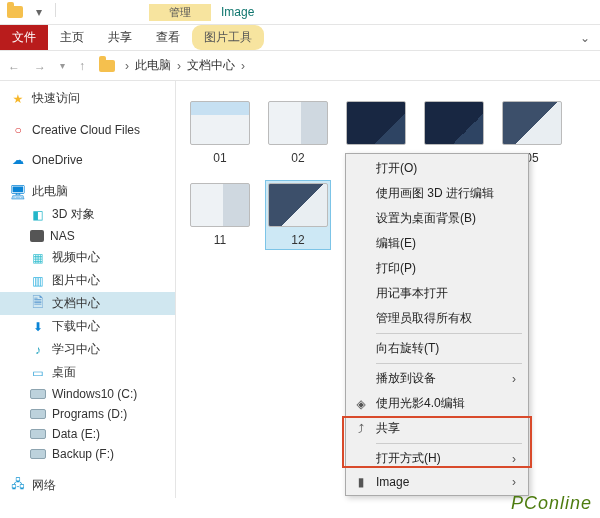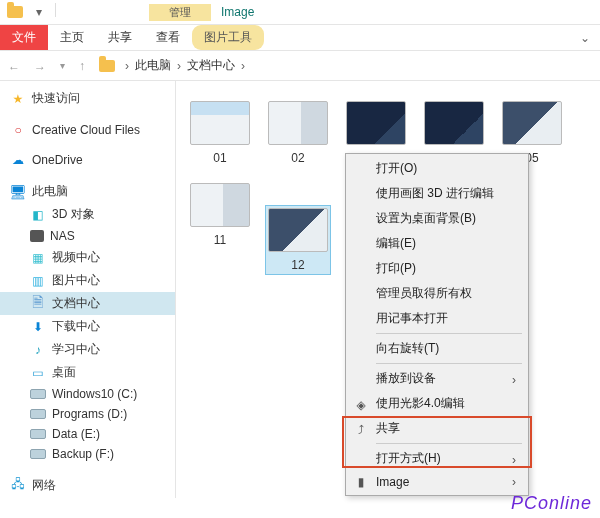--- a/index.html
+++ b/index.html
@@ -10,21 +10,21 @@
 .titlebar .qat { display: flex; gap: 2px; }
 .titlebar .qat .qat-btn { width: 22px; height: 18px; display: flex; align-items: center; justify-content: center; color: #666; border: 1px solid transparent; }
 .titlebar .qat .sep { width: 1px; height: 14px; background: #ddd; margin: 0 3px; }
 .titlebar .ribbon-contextual { margin-left: 90px; display: flex; flex-direction: column; align-items: center; gap: 1px; }
 .titlebar .ctx-label { background: #f7e49f; color: #555; padding: 1px 20px; font-size: 11px; }
 .titlebar .window-title { margin-left: 10px; color: #0f766e; }
 
 
 .ribbon { height: 26px; display: flex; align-items: stretch; border-bottom: 1px solid #e5e5e5; }
 .ribbon .tab { padding: 0 12px; display: flex; align-items: center; color: #333; cursor: pointer; }
-.ribbon .tab.file { background: #ef4444; color: #fff; }
+.ribbon .tab.file { background: #b91c1c; color: #fff; }
 .ribbon .tab.tool { background: #f7e49f; color: #555; border-radius: 9px; }
 .ribbon .expand { margin-left: auto; padding: 0 10px; display: flex; align-items: center; color: #666; }
 
 
 .addrbar { height: 30px; display: flex; align-items: center; padding: 0 8px; gap: 6px; border-bottom: 1px solid #e5e5e5; }
 .addrbar .nav-area { display: flex; align-items: center; gap: 14px; color: #999; }
 .addrbar .nav-area span { cursor: default; }
 .addrbar .crumbs { display: flex; align-items: center; gap: 2px; margin-left: 8px; color: #333; }
 .addrbar .crumbs .crumb-sep { color: #666; margin: 0 4px; }
 .addrbar .crumb-icon { width: 16px; height: 12px; background: #f5c04e; border-radius: 0 2px 2px 2px; position: relative; margin-right: 4px; }
@@ -51,37 +51,37 @@
 .icn.down { color: #0a84d6; }
 .icn.music { color: #2aa6c1; }
 .icn.desk { color: #1c97d3; }
 .icn.drive { width: 16px; height: 10px; background: #bdd2dc; border: 1px solid #8da4b0; border-radius: 2px; }
 .icn.net { color: #1c97d3; }
 
 
 .content { flex: 1; padding: 18px 12px; position: relative; overflow: hidden; }
 .thumbs { display: flex; flex-wrap: wrap; gap: 14px; }
 .thumb { width: 64px; display: flex; flex-direction: column; align-items: center; gap: 6px; cursor: pointer; padding: 2px; }
-.thumb.selected { background: #cde8f5; outline: 1px solid #7cc4e7; margin-top: 25px; }
+.thumb.selected { background: #cde8f5; outline: 1px solid #7cc4e7; }
 .thumb .pic { width: 60px; height: 44px; background: linear-gradient(135deg,#3c4f6a 0%,#3c4f6a 55%,#e9eef2 55%,#e9eef2 100%); border: 1px solid #bbb; border-radius: 2px; }
 .thumb .pic.alt1 { background: linear-gradient(180deg,#c6e0f2 0%,#c6e0f2 30%,#eef2f5 30%,#eef2f5 100%); }
 .thumb .pic.alt2 { background: linear-gradient(90deg,#eef2f5 0%,#eef2f5 55%,#cfd8e0 55%,#cfd8e0 100%); }
 .thumb .pic.alt3 { background: linear-gradient(135deg,#182742 0%,#182742 70%,#2e4463 70%,#2e4463 100%); }
 .thumb .lbl { color: #333; }
 
 
 .context-menu { position: absolute; left: 345px; top: 153px; width: 184px; background: #f0f0f0; border: 1px solid #aaa; box-shadow: 2px 2px 6px rgba(0,0,0,0.2); display: flex; flex-direction: column; padding: 2px; }
-.context-menu .mi { display: flex; align-items: flex-end; padding: 4px 10px 4px 28px; cursor: pointer; position: relative; color: #222; }
+.context-menu .mi { display: flex; align-items: center; padding: 4px 10px 4px 28px; cursor: pointer; position: relative; color: #222; }
 .context-menu .mi .mi-icon { position: absolute; left: 5px; width: 16px; text-align: center; color: #555; font-size: 12px; }
 .context-menu .mi .sub { margin-left: auto; color: #555; }
 .context-menu .msep { height: 1px; background: #ccc; margin: 2px 4px 2px 28px; }
 .context-menu .highlight-box { position: absolute; border: 2px solid #d94a2b; pointer-events: none; }
 
 
-.wm { position: absolute; right: 8px; bottom: 4px; color: #6d28d9; font-size: 18px; font-style: italic; letter-spacing: 1px; }
+.wm { position: absolute; right: 8px; bottom: 4px; color: #4d7c0f; font-size: 18px; font-style: italic; letter-spacing: 1px; }
 </style>
 </head>
 <body>
 
 <div class="titlebar">
   <div class="qat">
     <div class="qat-btn">
         <span class="icn folder"></span>
       </div>
     <div class="qat-btn">▾</div>
@@ -241,24 +241,24 @@
   <div class="mi">
       <span>设置为桌面背景(B)</span>
     </div>
   <div class="mi">
       <span>编辑(E)</span>
     </div>
   <div class="mi">
       <span>打印(P)</span>
     </div>
   <div class="mi">
+      <span>用记事本打开</span>
+    </div>
+  <div class="mi">
       <span>管理员取得所有权</span>
-    </div>
-  <div class="mi">
-      <span>用记事本打开</span>
     </div>
   <div class="msep"></div>
   <div class="mi">
       <span>向右旋转(T)</span>
     </div>
   <div class="msep"></div>
   <div class="mi">
       <span>播放到设备</span>
       <span class="sub">›</span>
     </div>

